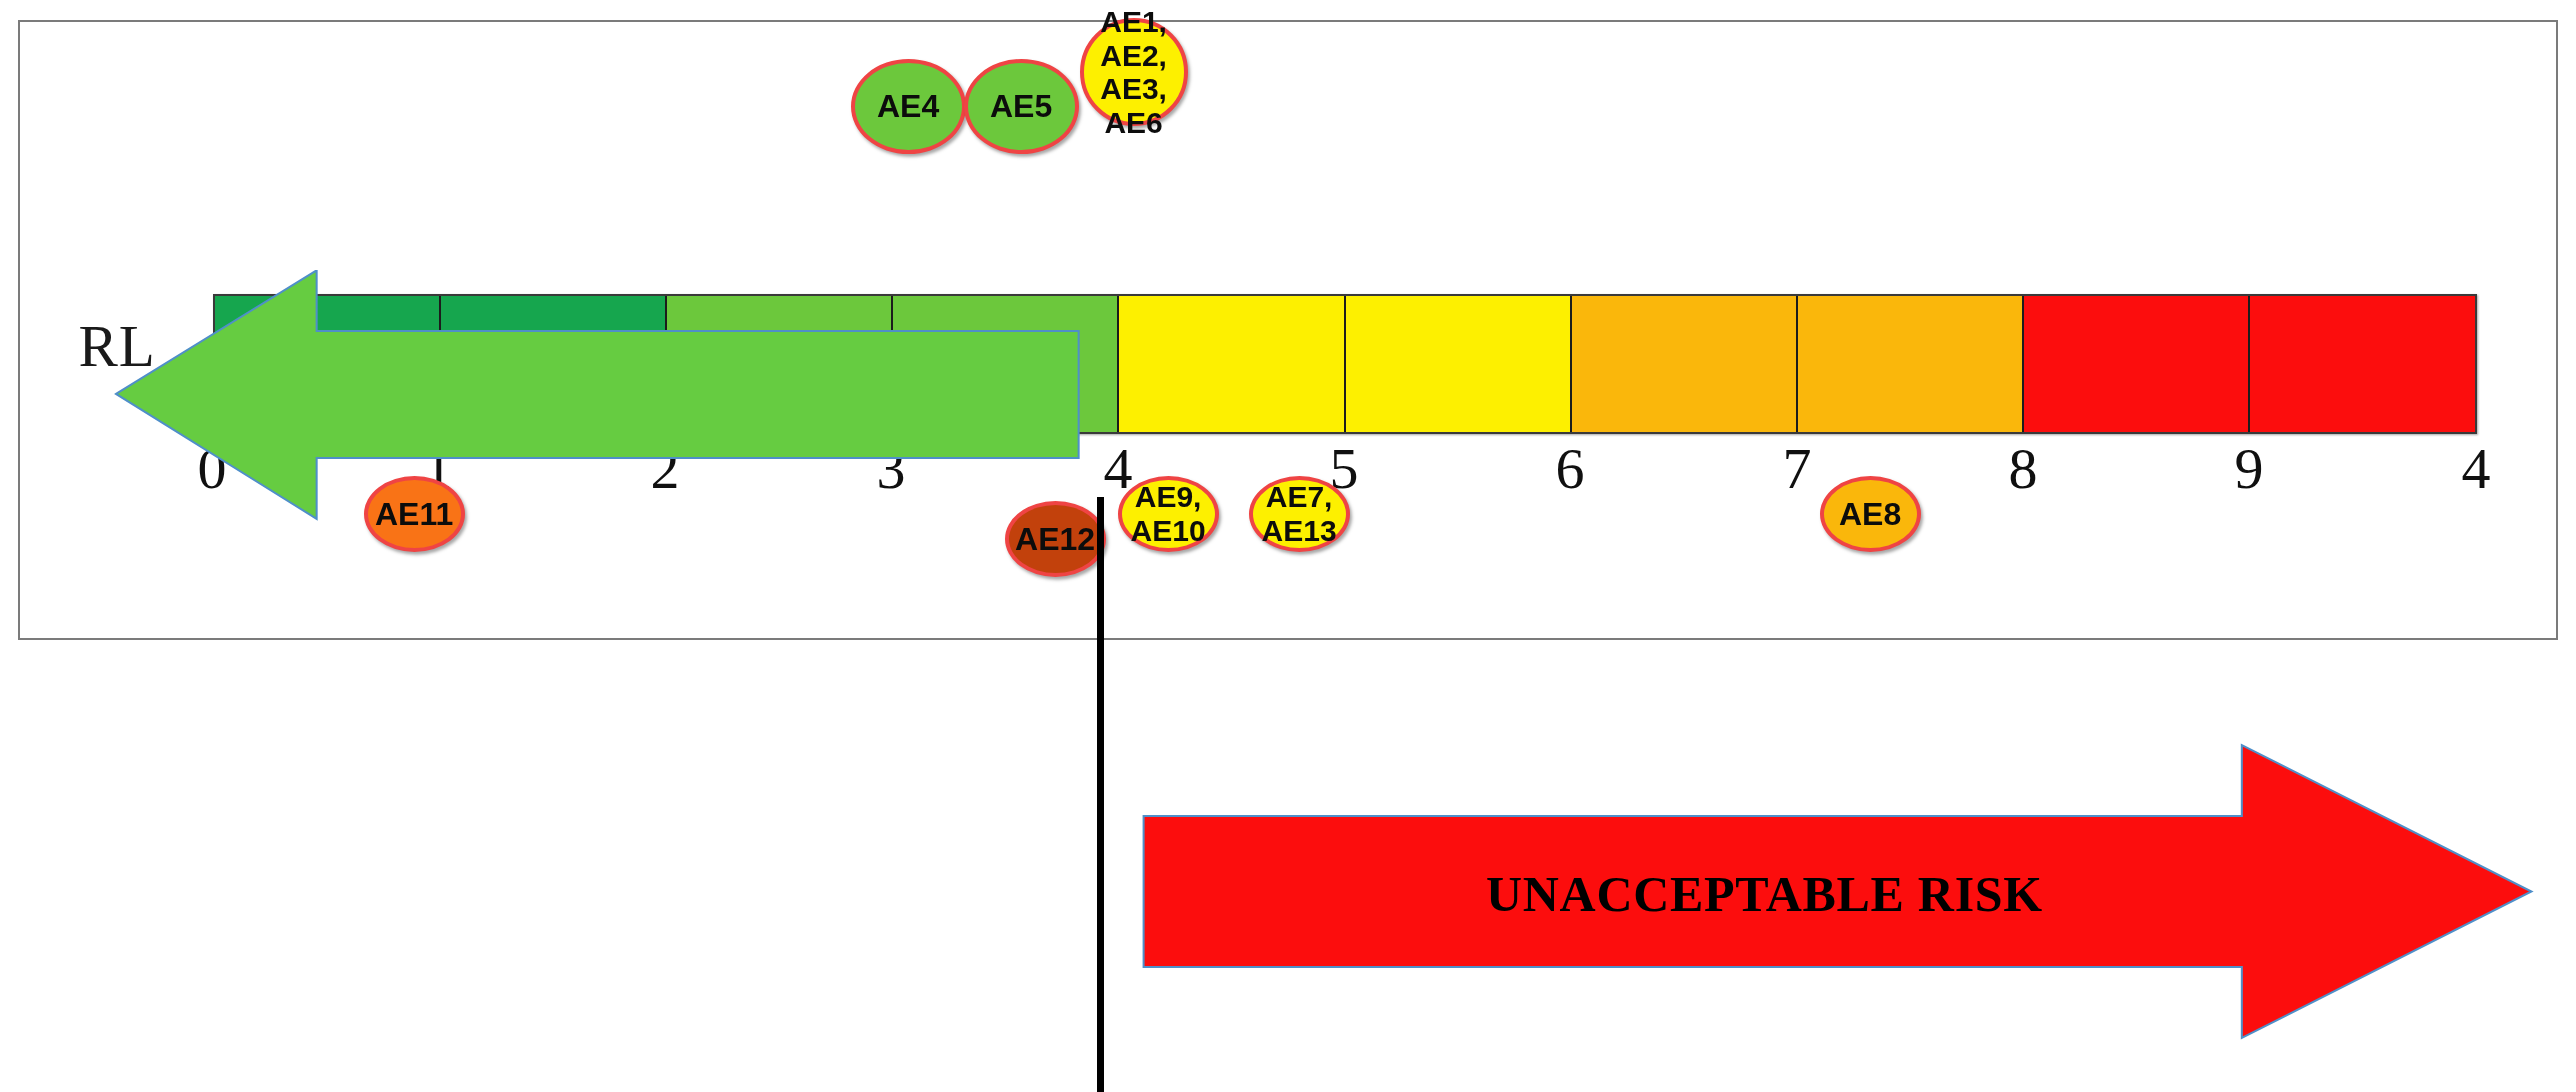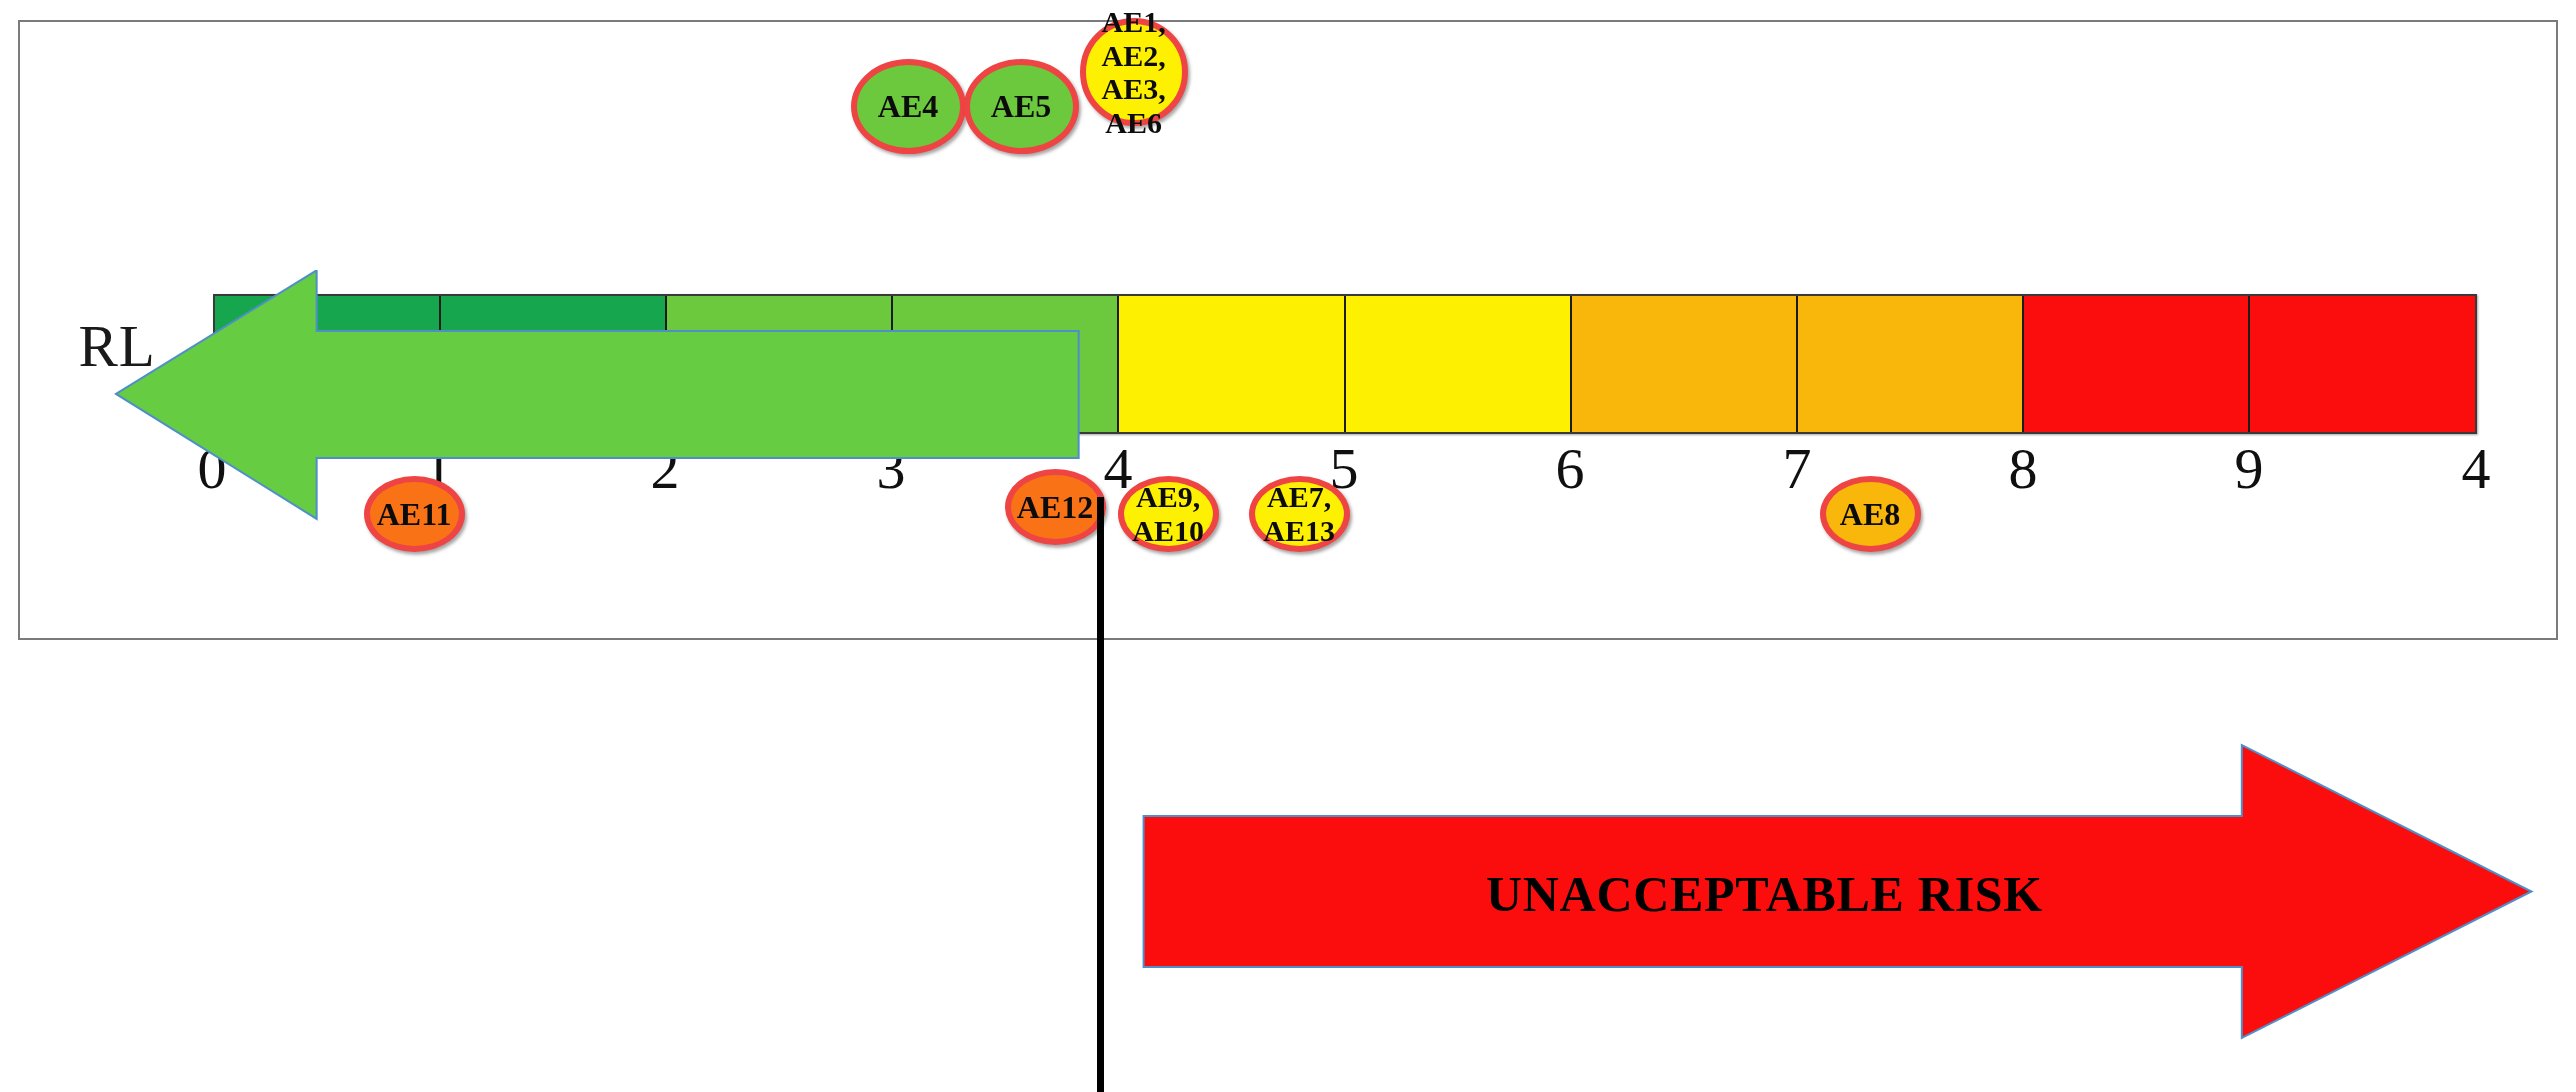--- a/index.html
+++ b/index.html
@@ -75,28 +75,28 @@
     text-align: center;
     font-size: 58px;
     line-height: 1;
     color: #101010;
     font-family: "Liberation Serif", "DejaVu Serif", serif;
   }
 
   
   .bubble {
     position: absolute;
-    border: 6px solid #ef4444;
+    border: 4px solid #ef4444;
     border-radius: 50%;
     box-sizing: border-box;
     display: flex;
     align-items: center;
     justify-content: center;
     text-align: center;
-    font-family: Liberation Serif, serif;
+    font-family: Liberation Sans, sans-serif;
     font-weight: bold;
     color: #0c0c0c;
     box-shadow: 2px 2.7px 3.4px rgba(0,0,0,0.35);
     white-space: pre-line;
   }
   .bubble.multi { line-height: 1.12; }
   .bubble.single { line-height: 1; }
 
   
   #threshold-line {
@@ -160,21 +160,21 @@
 
   <div class="bubble single" id="bub-ae5" style="width: 115px; height: 95px; left: 944px; top: 37px; font-size: 32px; background: rgb(108, 200, 60);">AE5</div>
 
   <div class="bubble multi" id="bub-ae1236" style="width: 108px; height: 108px; left: 1060px; top: -3.4px; font-size: 30px; background: rgb(253, 240, 0);">AE1,
 AE2,
 AE3,
 AE6</div>
 
   <div class="bubble single" id="bub-ae11" style="width: 101px; height: 76px; left: 344px; top: 454px; font-size: 32px; background: #f97316;">AE11</div>
 
-  <div class="bubble single" id="bub-ae12" style="width: 101px; height: 76px; left: 985px; top: 447px; font-size: 32px; background: #f97316;">AE12</div>
+  <div class="bubble single" id="bub-ae12" style="width: 101px; height: 76px; left: 985px; top: 479px; font-size: 32px; background: #c2410c;">AE12</div>
 
   <div class="bubble multi" id="bub-ae910" style="width: 101px; height: 76px; left: 1098px; top: 454px; font-size: 30px; background: rgb(253, 240, 0);">AE9,
 AE10</div>
 
   <div class="bubble multi" id="bub-ae713" style="width: 101px; height: 76px; left: 1229px; top: 454px; font-size: 30px; background: rgb(253, 240, 0);">AE7,
 AE13</div>
 
   <div class="bubble single" id="bub-ae8" style="width: 101px; height: 76px; left: 1800px; top: 454px; font-size: 32px; background: rgb(250, 183, 11);">AE8</div>
 
 </div>

